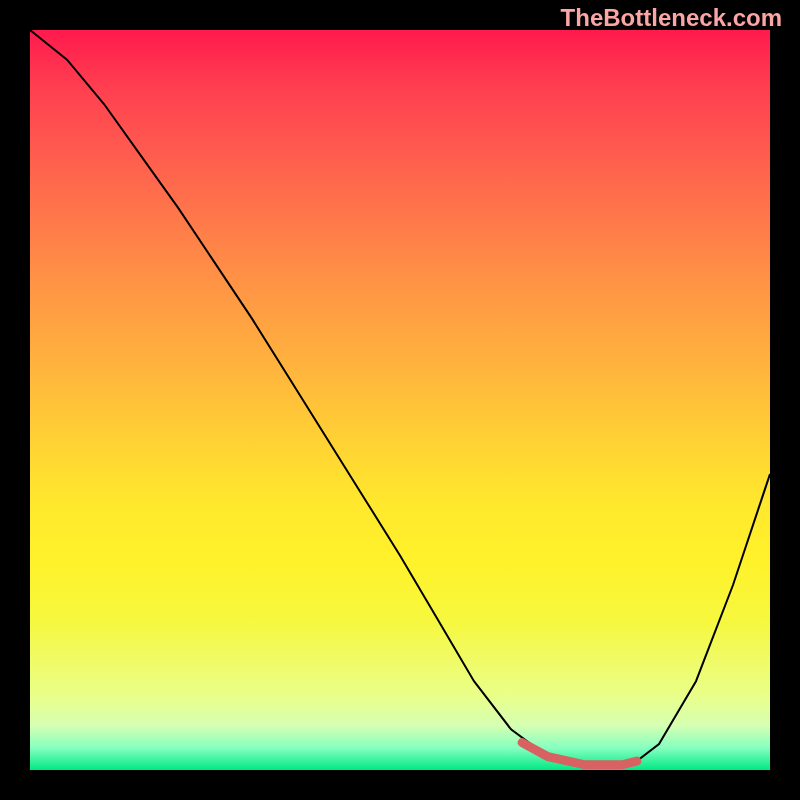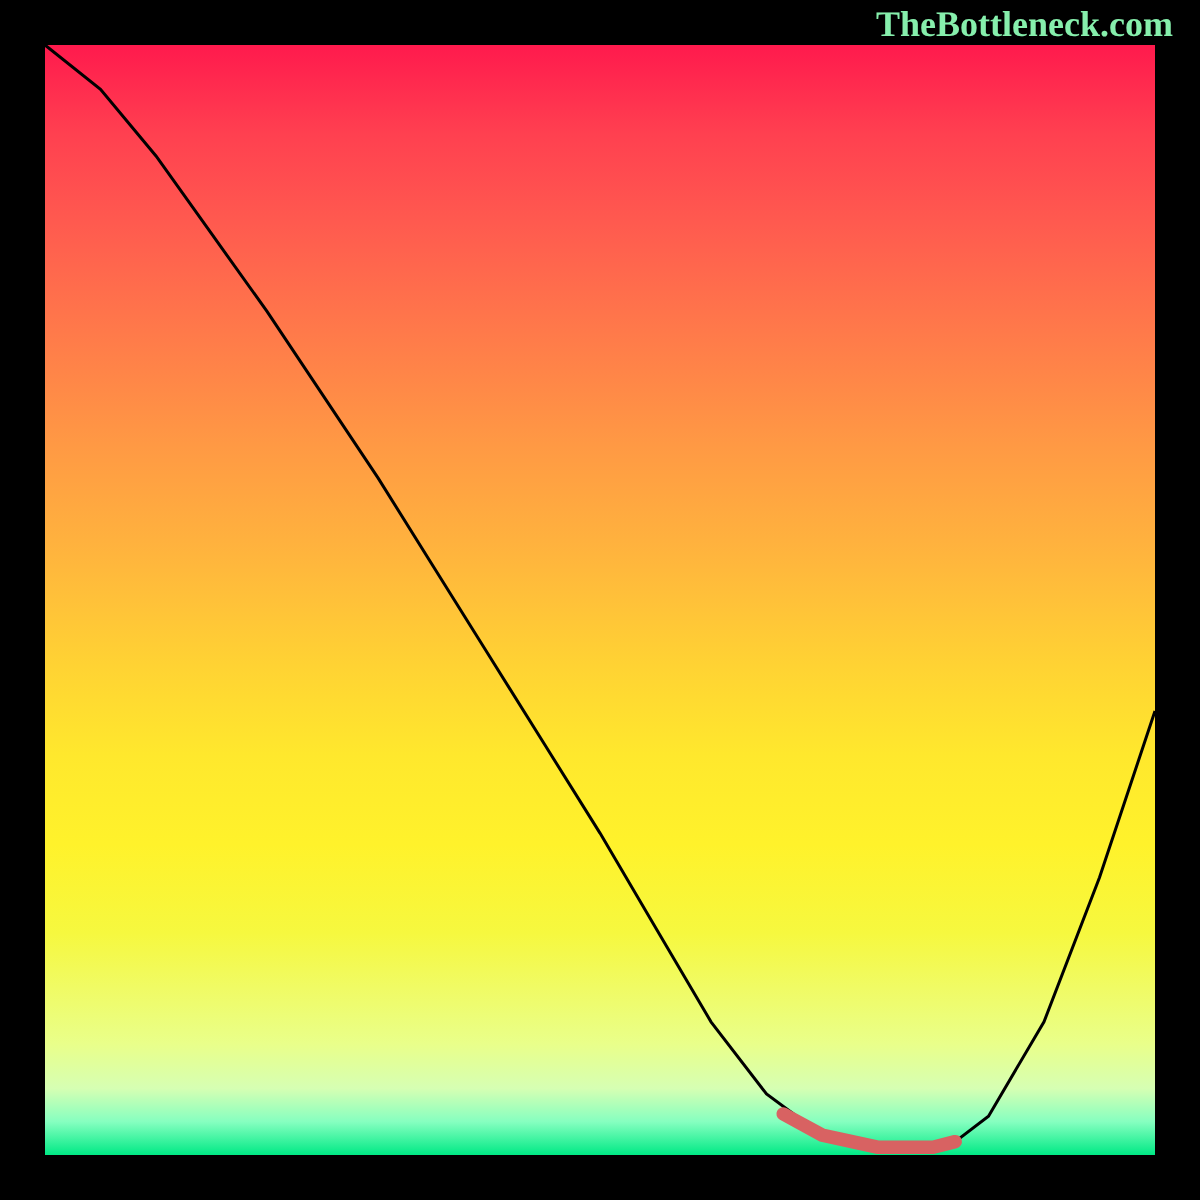--- a/index.html
+++ b/index.html
@@ -13,24 +13,24 @@
   .container {
     position: relative;
     width: 800px;
     height: 800px;
     background: #000;
   }
   .watermark {
     position: absolute;
     top: 4px;
     right: 18px;
-    font-family: Liberation Serif, serif;
+    font-family: Liberation Sans, sans-serif;
     font-size: 24px;
     font-weight: bold;
-    color: #86efac;
+    color: #fca5a5;
     z-index: 10;
   }
   .plot {
     position: absolute;
     left: 30px;
     top: 30px;
     width: 740px;
     height: 740px;
     background: linear-gradient(
       to bottom,

